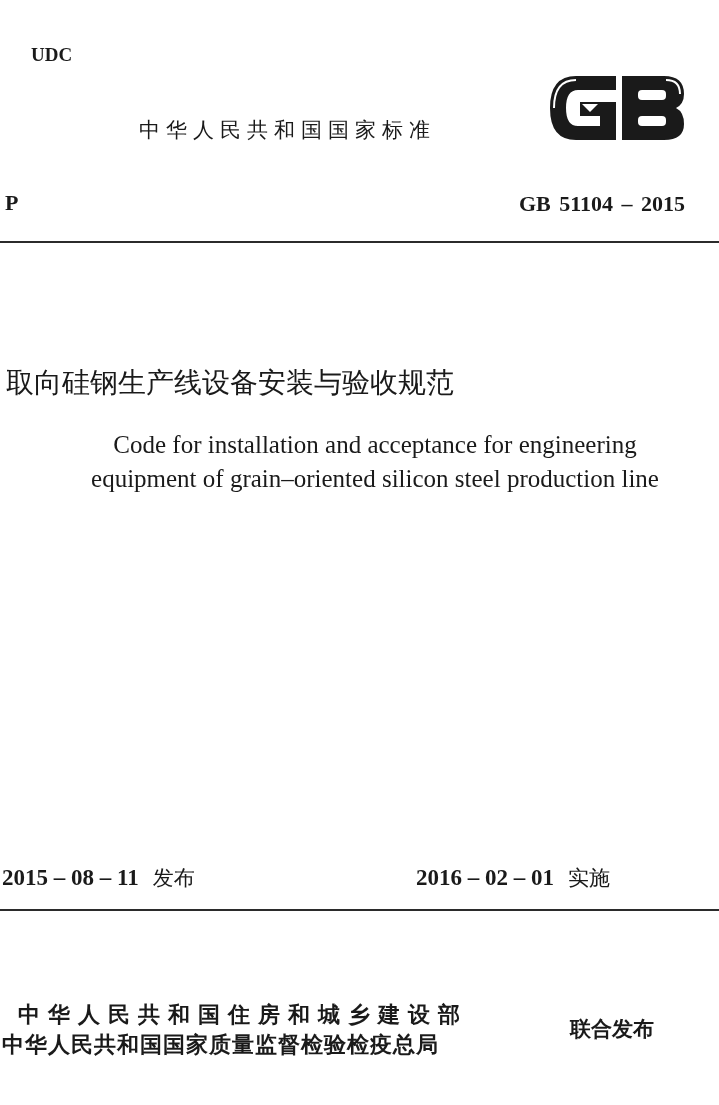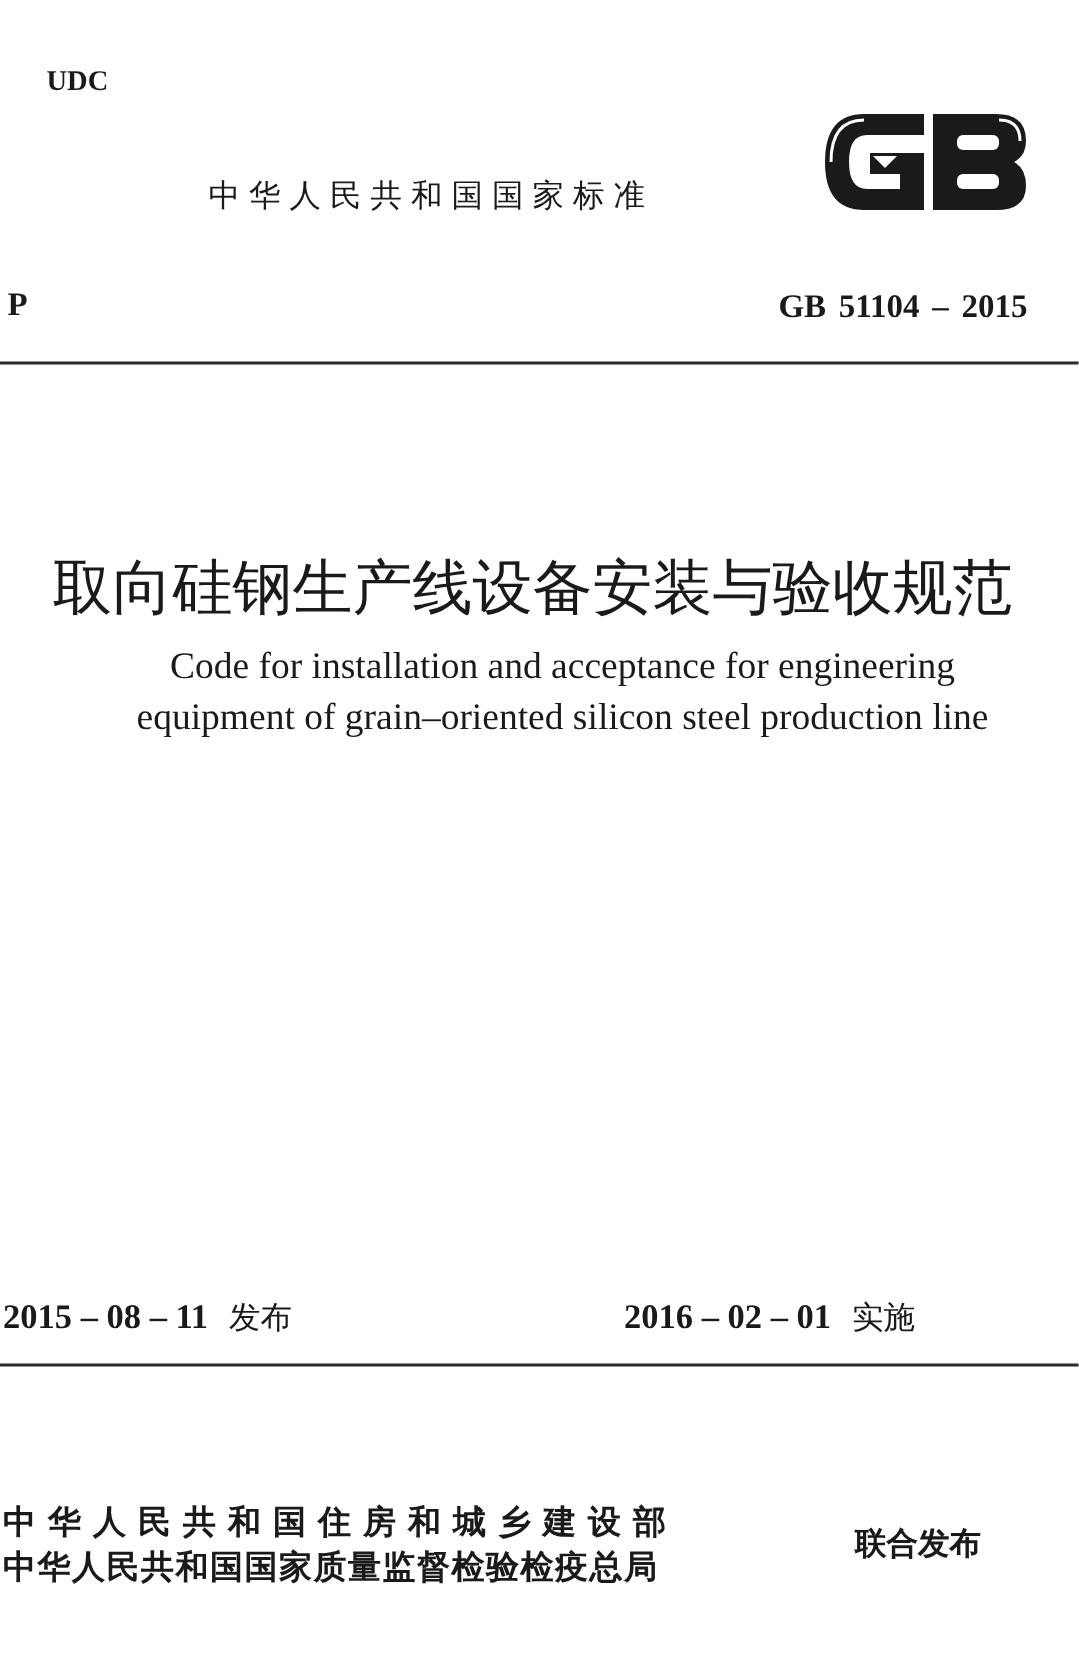--- a/index.html
+++ b/index.html
@@ -10,29 +10,29 @@
   .sans { font-family: "DejaVu Sans", "Liberation Sans", sans-serif; }
   .rule { position: absolute; left: 0; width: 719px; height: 2px; background: #2b2b2b; }
 
   #udc { left: 4px; top: 44px; font-size: 19px; margin-left: 27px; }
   #national-std { left: 139px; top: 116px; font-size: 21px; letter-spacing: 6px; }
   #gb-logo { left: 546px; top: 72px; width: 142px; height: 72px; }
   #category { left: 5px; top: 190px; font-size: 22px; }
   #std-number { right: 34px; top: 191px; font-size: 22px; word-spacing: 3px; }
   #rule-top { top: 241px; }
 
-  #title-cn { left: 6px; top: 364px; font-size: 40px; letter-spacing: 0px; white-space: nowrap; font-family: Liberation Sans, sans-serif; margin-left: 29px; }
+  #title-cn { left: 6px; top: 364px; font-size: 28px; letter-spacing: 0px; white-space: nowrap; font-family: Liberation Sans, sans-serif; }
   #title-en { left: 0; width: 680px; top: 428px; text-align: center; font-size: 25px; line-height: 34px; padding-left: 35px; }
 
   #issue-date { left: 2px; top: 864px; font-size: 23px; white-space: nowrap; }
   #effective-date { left: 416px; top: 864px; font-size: 23px; white-space: nowrap; }
   .date-label { font-family: "DejaVu Sans", sans-serif; font-weight: normal; font-size: 21px; margin-left: 14px; }
   #rule-bottom { top: 909px; }
 
-  #issuer-1 { left: 2px; top: 1000px; font-size: 22px; letter-spacing: 8px; white-space: nowrap; font-weight: bold; }
+  #issuer-1 { left: 18px; top: 1000px; font-size: 22px; letter-spacing: 8px; white-space: nowrap; font-weight: bold; }
   #issuer-2 { left: 2px; top: 1030px; font-size: 22px; letter-spacing: 1px; white-space: nowrap; font-weight: bold; }
   #joint-issue { left: 570px; top: 1015px; font-size: 21px; font-weight: bold; white-space: nowrap; text-align: right; }
 </style>
 </head>
 <body>
 
 <div id="udc" class="abs serif-bold">UDC</div>
 
 <div id="national-std" class="abs sans">中华人民共和国国家标准</div>
 

